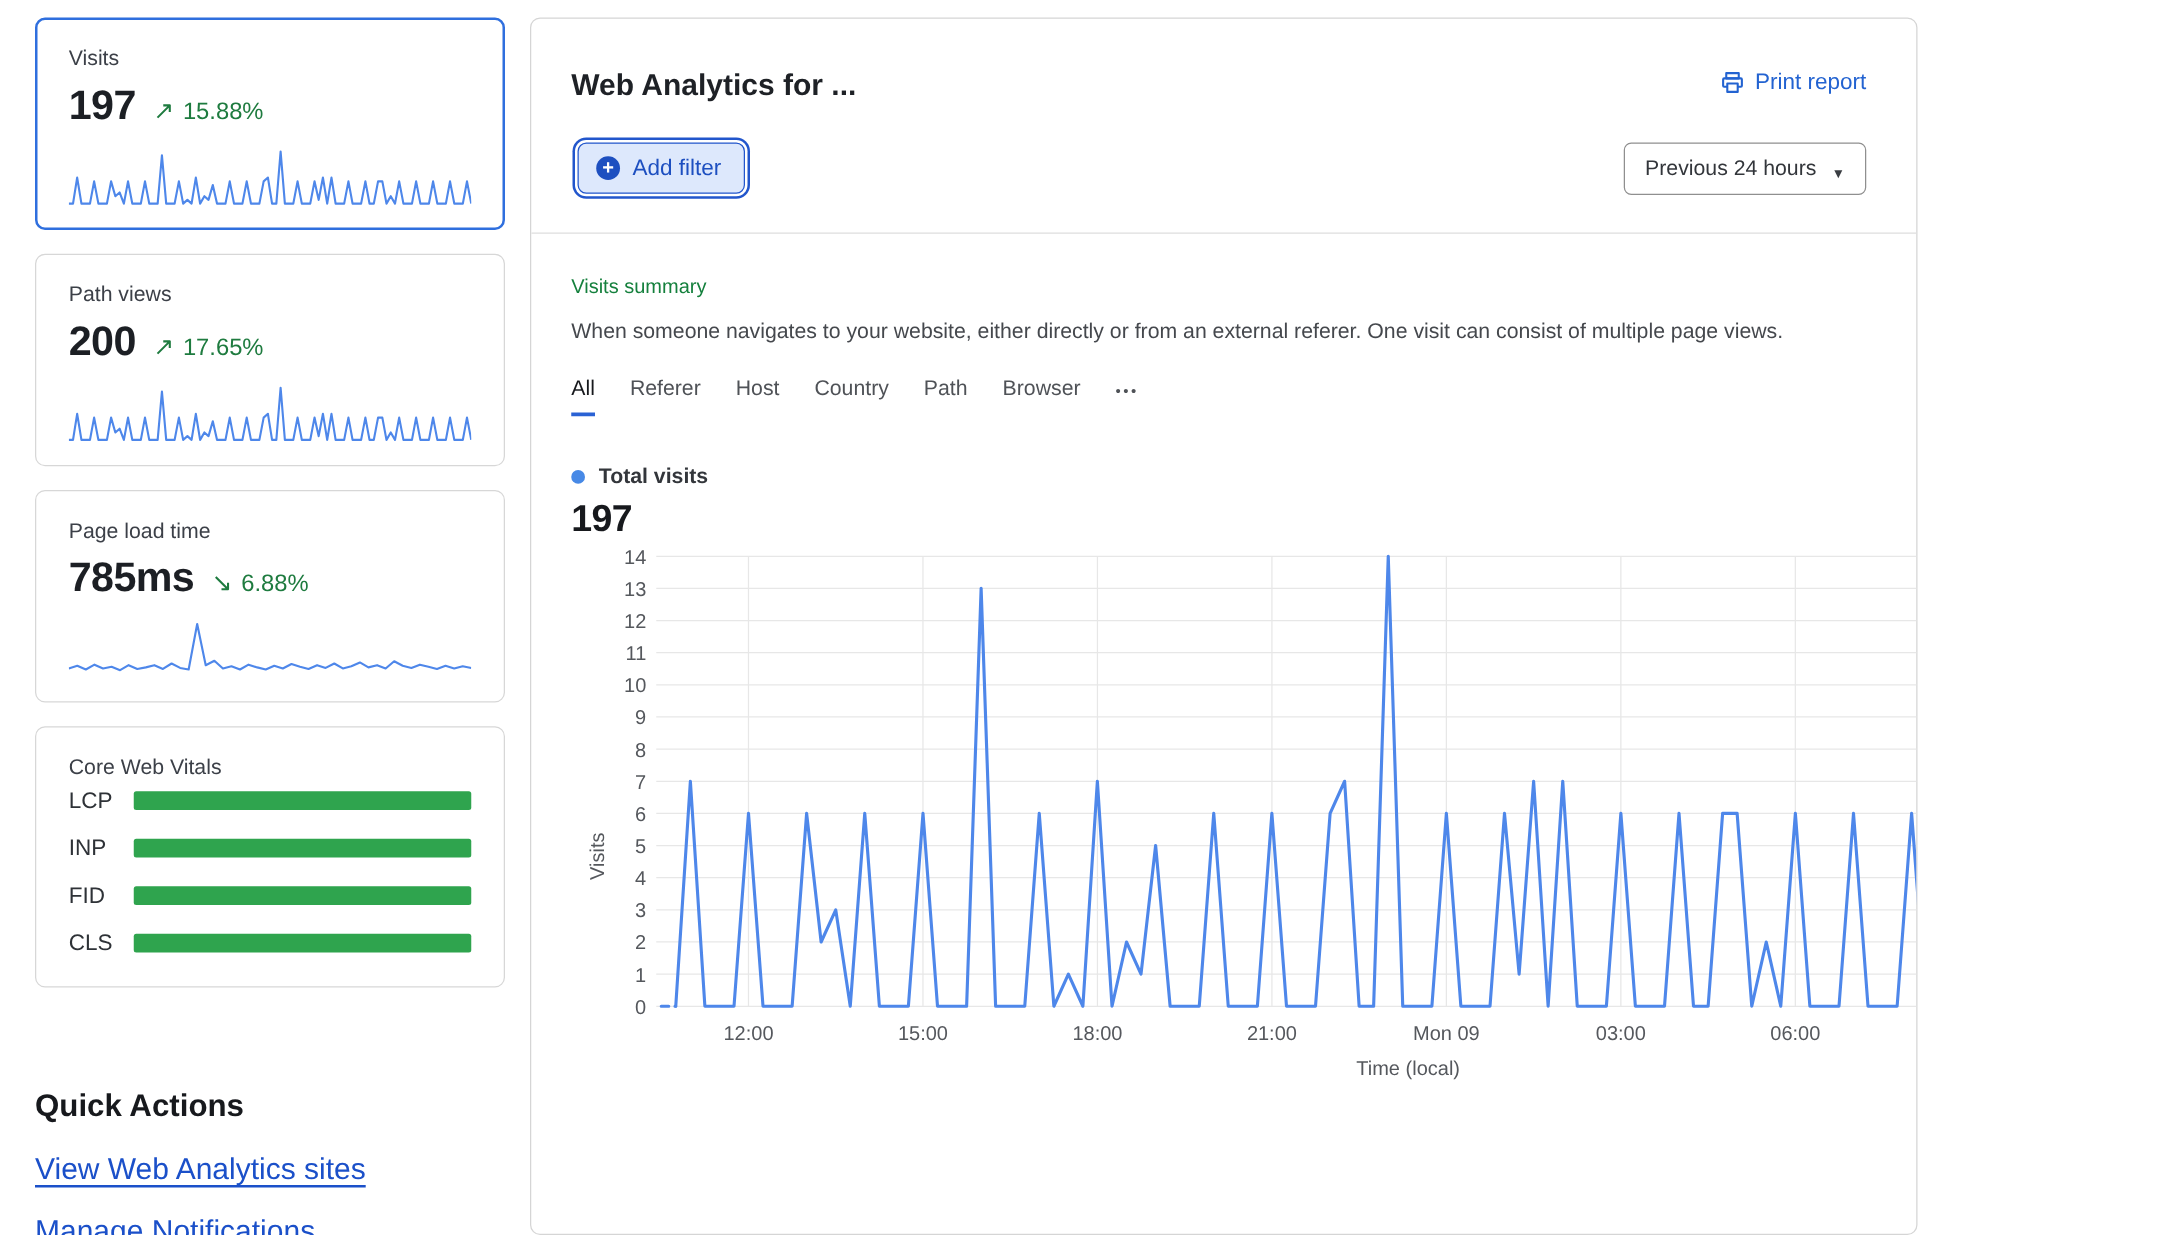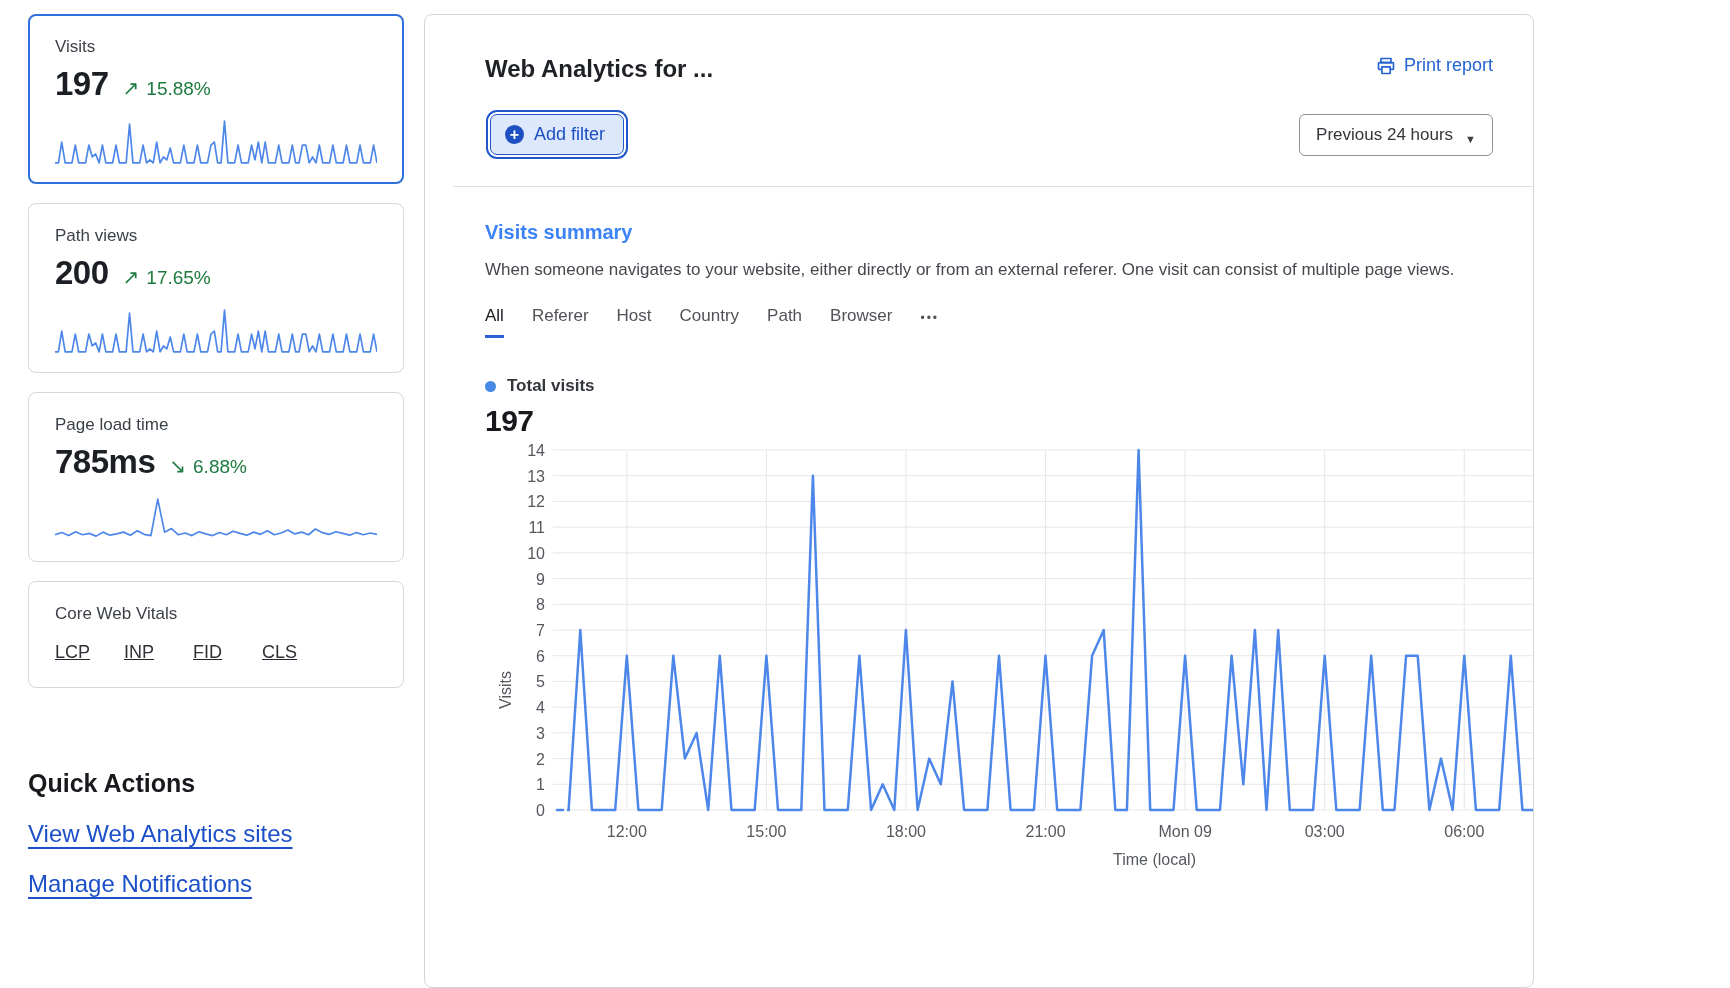--- a/index.html
+++ b/index.html
@@ -11,46 +11,46 @@
   .card { background:#fff; border:1px solid #d7d7d7; border-radius:8px; padding:22px 26px 18px 26px; margin-bottom:19px; cursor:pointer; }
   .card.selected { border:2px solid #2f6fde; padding:21px 25px 17px 25px; }
   .metric-title { font-size:17px; color:#3c4048; }
   .metric-row { display:flex; align-items:baseline; gap:14px; margin-top:8px; }
   .metric-value { font-size:33px; font-weight:bold; color:#1c1f24; letter-spacing:-0.5px; }
   .metric-delta { font-size:19px; color:#1e7b3f; display:flex; align-items:baseline; gap:7px; }
   .delta-arrow { font-size:20px; }
   .sparkline { display:block; width:100%; height:48px; margin-top:14px; }
 
   .vitals-card { padding-bottom:24px; cursor:default; }
-  .vitals-rows { margin-top:18px; display:flex; flex-direction:row; gap:17px;text-decoration:underline; }
+  .vitals-rows { margin-top:6px; display:flex; flex-direction:column; gap:17px; }
   .vital-row { display:flex; align-items:center; }
   .vital-label { width:52px; font-size:18px; color:#2e3237; }
   .vital-bar-track { flex:1; height:15px; }
   .vital-bar { height:15px; border-radius:2px; background:#2fa44e; }
 
   .qa-title { font-size:25px; font-weight:bold; margin-top:81px; color:#17191d; }
   .qa-link { display:table; font-size:24px; color:#1b50c9; text-decoration:underline; text-underline-offset:5px; margin-top:22px; cursor:pointer; }
 
   
-  .main-card { flex:1; border:1px solid #d5d5d5; border-radius:8px; background:#fff; min-height:974px; overflow:hidden;padding-left:28px; }
+  .main-card { flex:1; border:1px solid #d5d5d5; border-radius:8px; background:#fff; min-height:974px; overflow:hidden; }
   .main-header { padding:40px 40px 0 32px; }
   .title-row { display:flex; justify-content:space-between; align-items:flex-start; }
   .main-title { font-size:24px; font-weight:bold; color:#1e2126; }
   .print-link { display:flex; align-items:center; gap:8px; color:#2363d1; font-size:18px; cursor:pointer; }
   .print-link svg { display:block; }
   .controls-row { display:flex; justify-content:space-between; align-items:center; margin-top:26px; padding-bottom:26px; }
   .add-filter-btn { display:flex; align-items:center; gap:10px; background:#dde8fc; border:1px solid #2256cc; border-radius:7px; box-shadow:0 0 0 2px #ffffff, 0 0 0 4px #2256cc; padding:9px 18px 9px 14px; margin:5px 0 5px 5px; font-size:18px; color:#1d4fc0; cursor:pointer; font-family:inherit; }
   .plus-icon { width:19px; height:19px; border-radius:50%; background:#1d4fc0; color:#fff; font-size:16px; line-height:19px; text-align:center; font-weight:bold; }
   .range-btn { display:flex; align-items:flex-end; gap:12px; background:#fff; border:1px solid #8f8f8f; border-radius:6px; padding:10px 16px; font-size:17px; color:#33363b; cursor:pointer; font-family:inherit; }
   .caret { font-size:11px; color:#3a3d42; }
   .header-divider { border:none; border-top:1px solid #dedede; }
 
   
   .summary { padding:34px 24px 0 32px; }
-  .summary-title { font-size:20px; font-weight:bold; color:#3b82f6; }
+  .summary-title { font-size:16px; font-weight:normal; color:#15803d; }
   .summary-desc { font-size:17px; color:#45484d; margin-top:16px; }
   .tabs-row { display:flex; align-items:center; gap:28px; margin-top:26px; }
   .tab { font-size:17px; color:#4f5257; padding-bottom:9px; border-bottom:3px solid transparent; cursor:pointer; }
   .tab.active { color:#17191d; border-bottom-color:#2a62d4; }
   .tab-more { font-size:12px; letter-spacing:2px; color:#4f5257; padding-bottom:9px; cursor:pointer; }
   .legend-row { display:flex; align-items:center; gap:11px; margin-top:38px;font-weight:bold; }
   .legend-dot { width:11px; height:11px; border-radius:50%; background:#4789e6; }
   .legend-label { font-size:17px; color:#33363b; }
   .big-total { font-size:30px; font-weight:bold; color:#17191d; margin-top:8px; letter-spacing:-0.5px; }
   .chart-wrap { margin-top:4px; }

